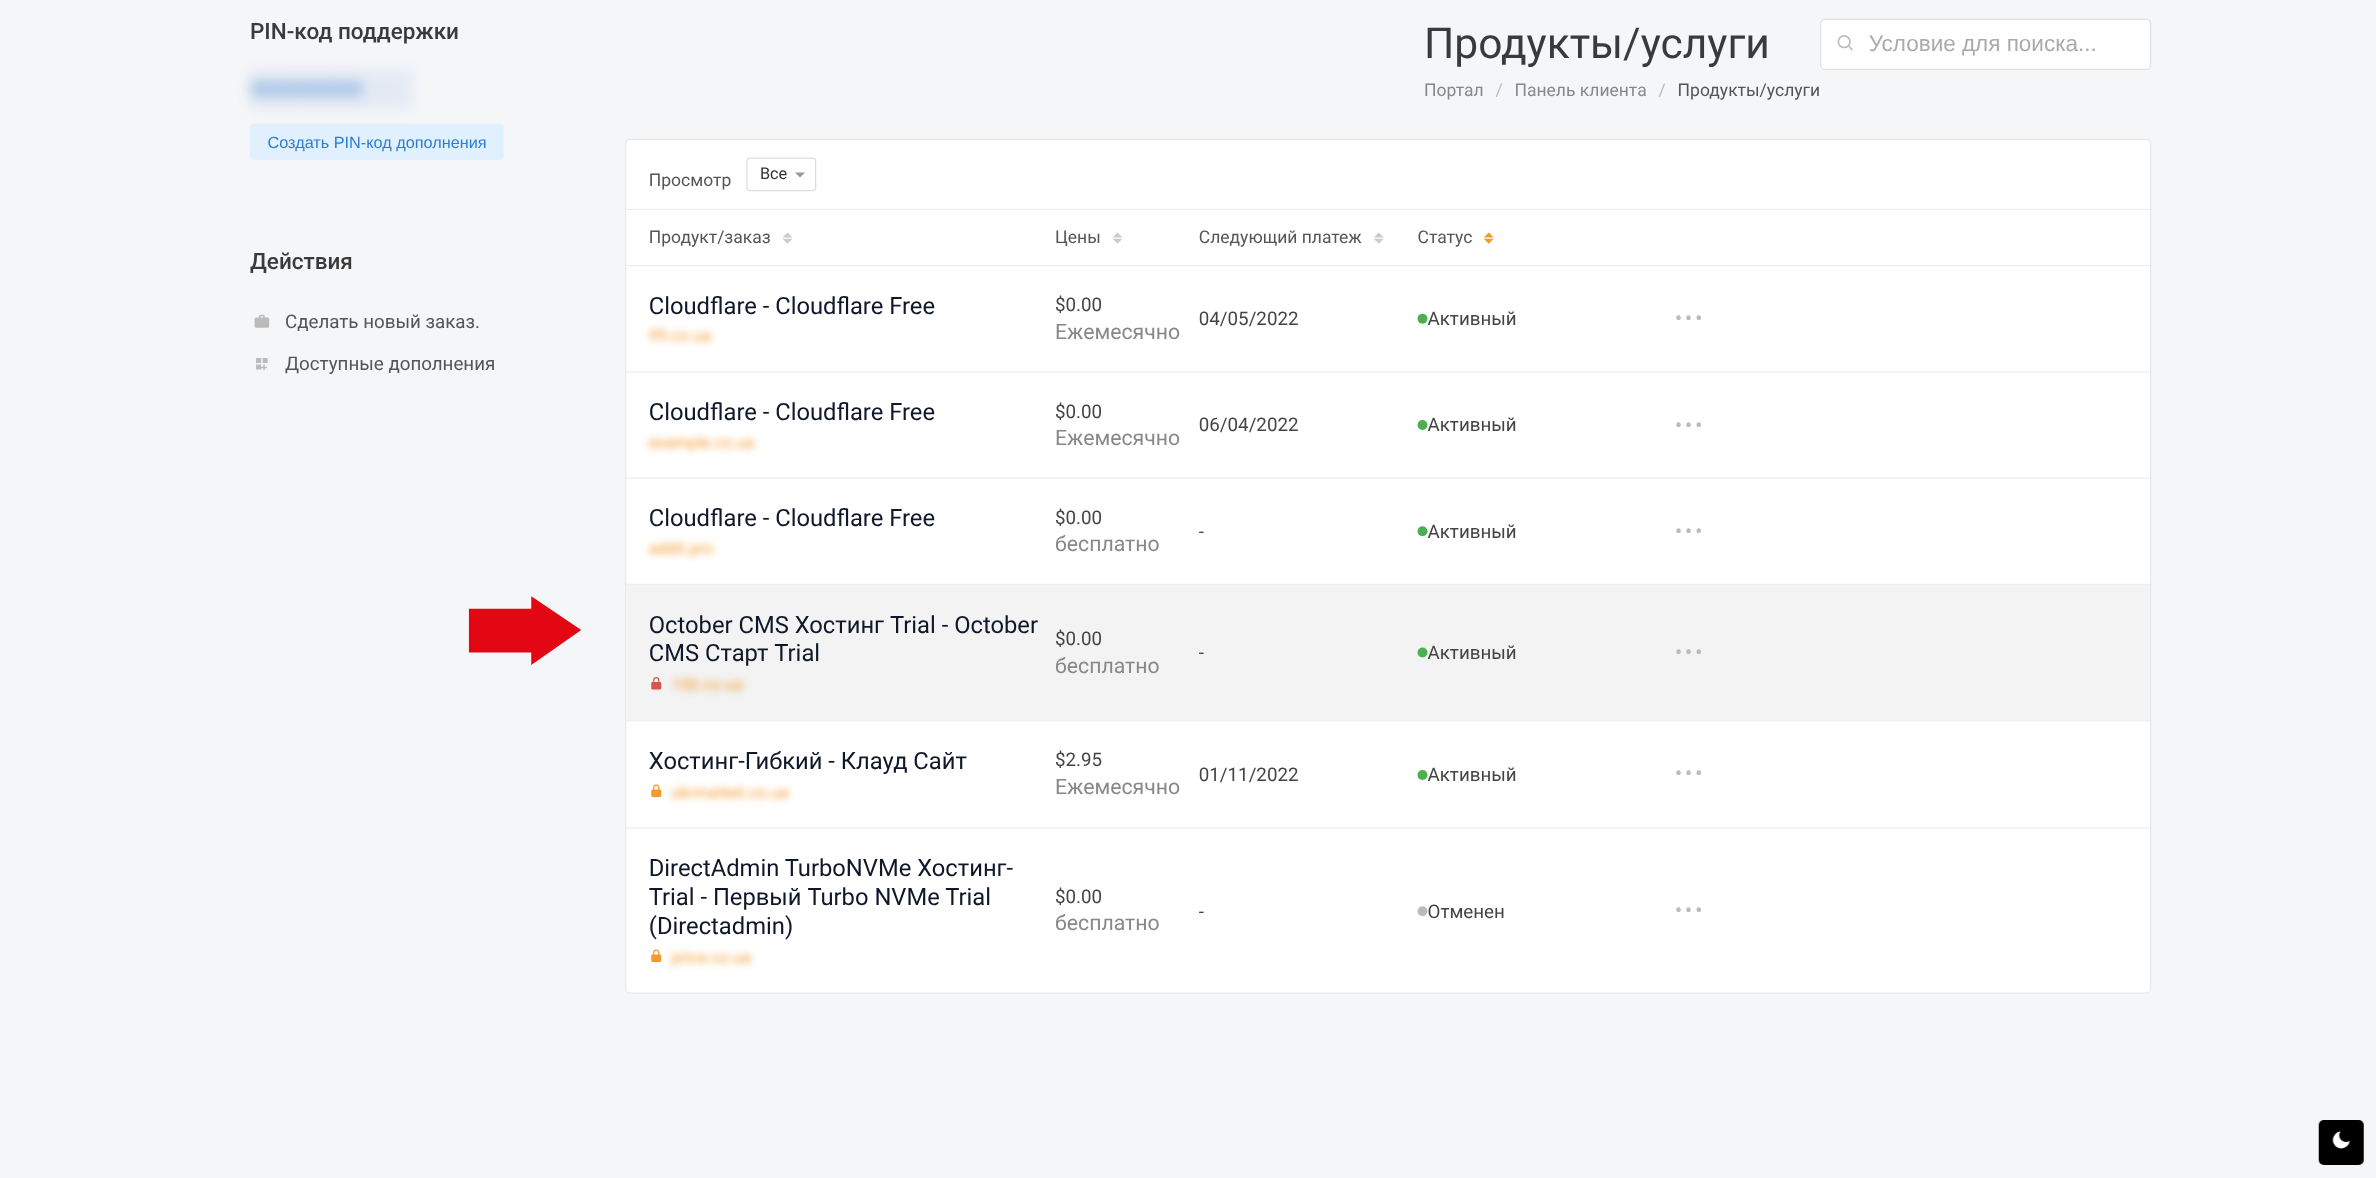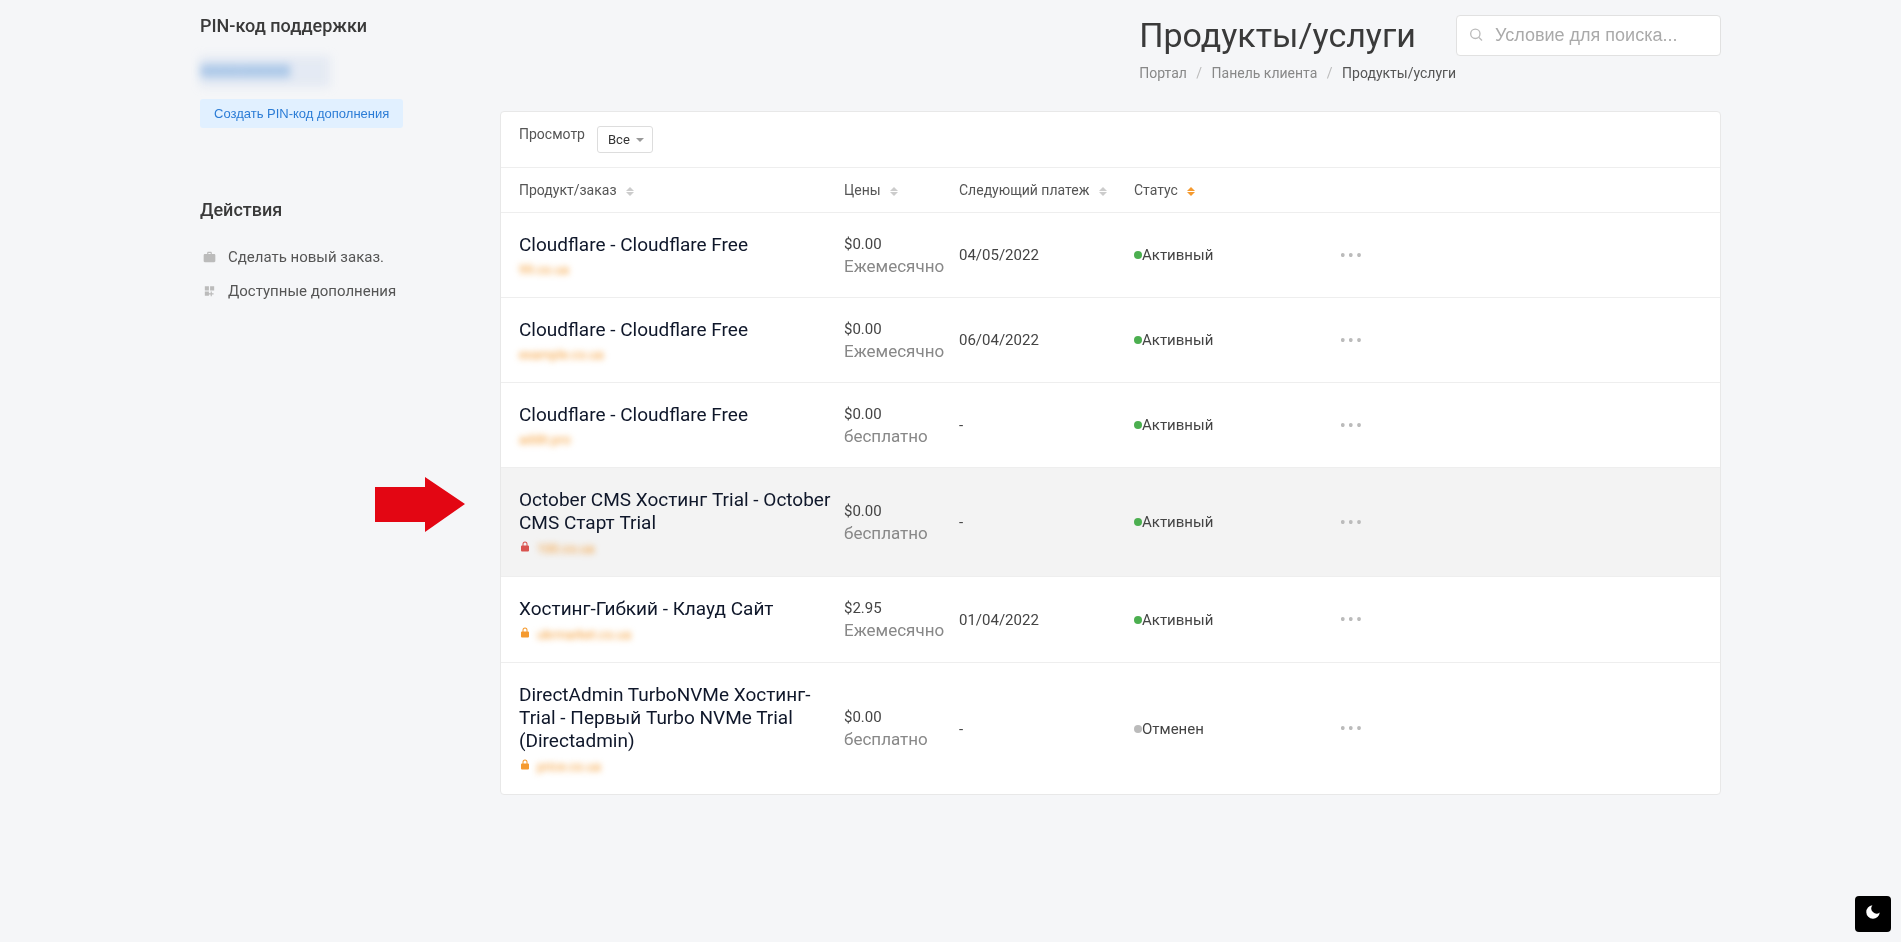--- a/index.html
+++ b/index.html
@@ -125,21 +125,21 @@
     }
     .panel {
       background: #fff;
       border: 1px solid #e8e8e8;
       border-radius: 4px;
     }
     .panel-header {
       padding: 14px 18px;
       border-bottom: 1px solid #eee;
       display: flex;
-      align-items: flex-start;
+      align-items: flex-end;
       gap: 12px;
     }
     .panel-header span {
       color: #555;
       font-size: 14px;
     }
     .filter-select {
       padding: 5px 22px 5px 10px;
       border: 1px solid #ddd;
       border-radius: 3px;
@@ -471,21 +471,21 @@
                     <path d="M12 2a5 5 0 0 0-5 5v3H6a2 2 0 0 0-2 2v8a2 2 0 0 0 2 2h12a2 2 0 0 0 2-2v-8a2 2 0 0 0-2-2h-1V7a5 5 0 0 0-5-5zm-3 5a3 3 0 0 1 6 0v3H9V7z"></path>
                   </svg></span>
                 <span class="product-domain">ukrmarket.co.ua</span>
               </div>
             </div>
             <div class="col-price">
               <div class="price-amount">$2.95</div>
               <div class="price-cycle">Ежемесячно</div>
             </div>
             <div class="col-next">
-              <div class="next-payment">01/04/2022</div>
+              <div class="next-payment">01/11/2022</div>
             </div>
             <div class="col-status">
               <div class="status">
                 <span class="status-dot active"></span>
                 <span>Активный</span>
               </div>
             </div>
             <div class="col-actions"><span class="more-button">•••</span></div>
           </div>
           <div class="table-row">

